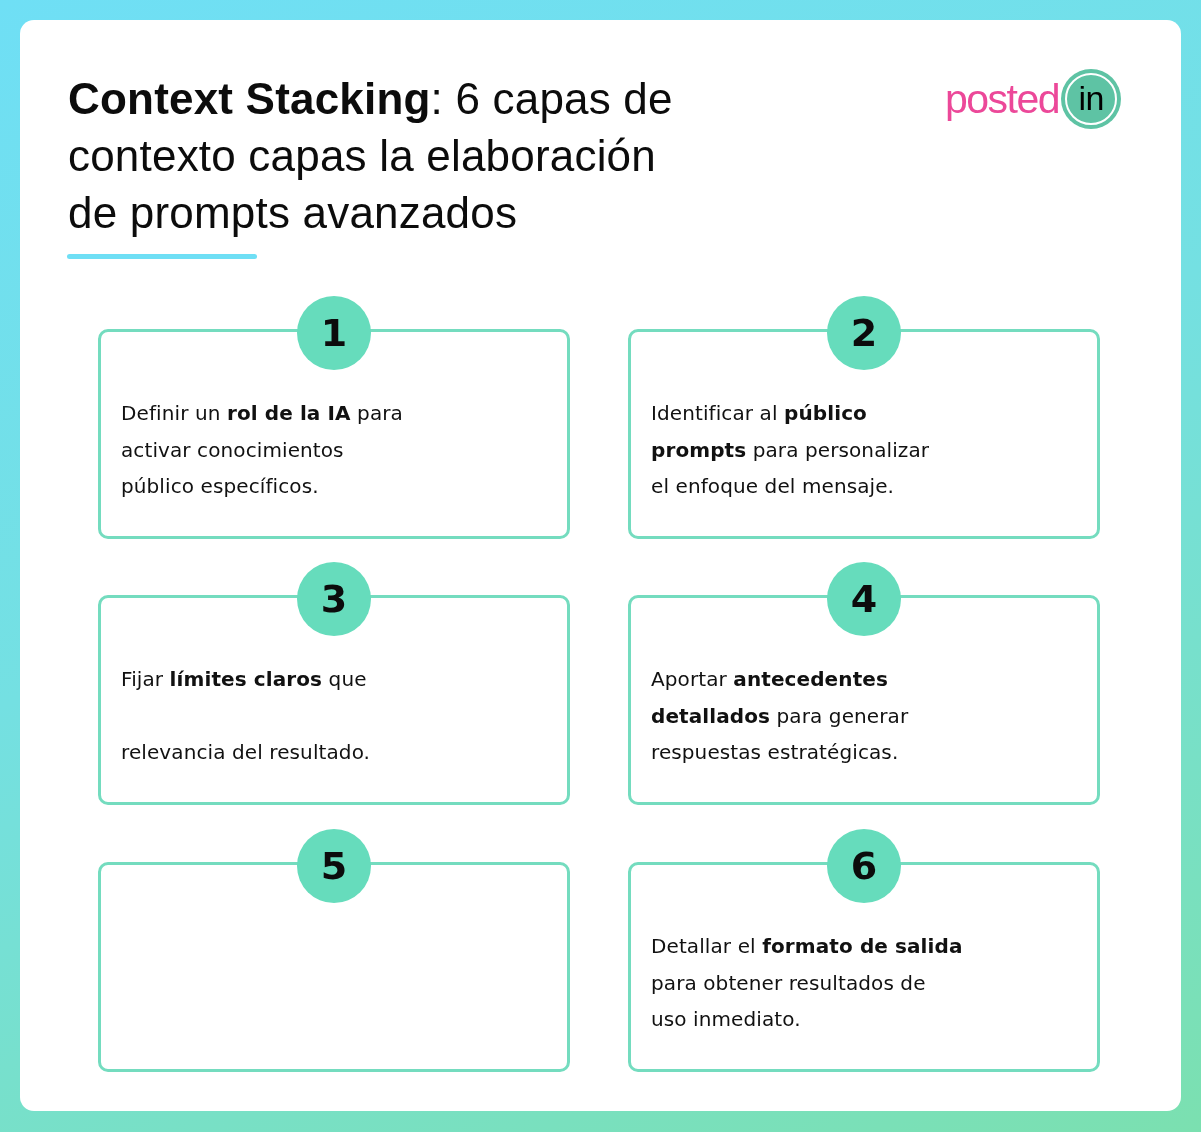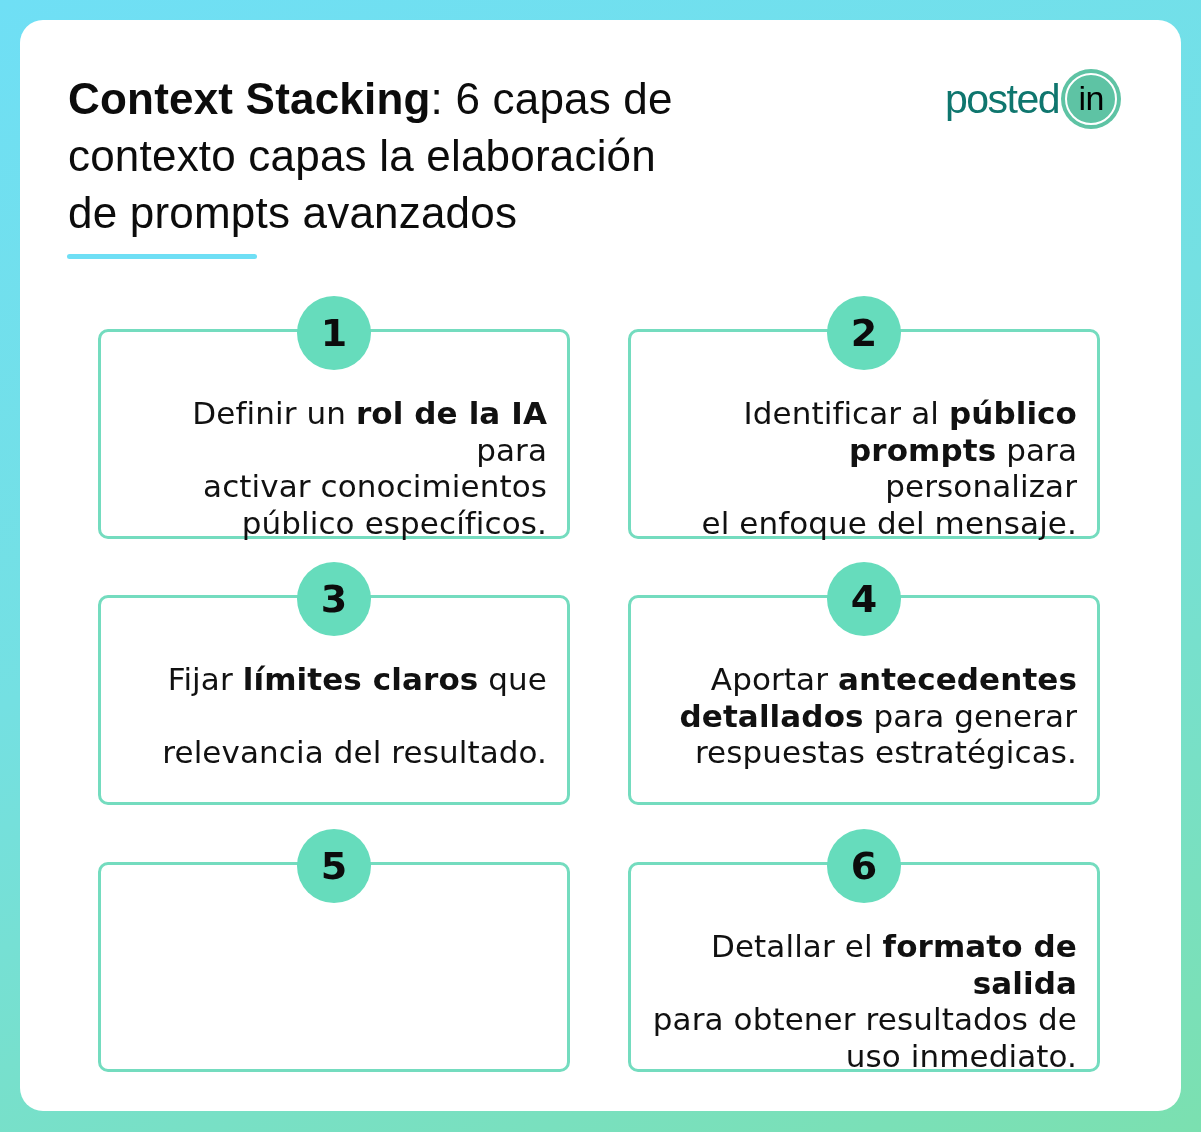--- a/index.html
+++ b/index.html
@@ -7,21 +7,21 @@
     body {
       background: linear-gradient(160deg, #6fdff5 0%, #74e0e2 45%, #7be0b0 100%);
       position: relative;
       font-family: "DejaVu Sans", sans-serif;
     }
     .card {
       position: absolute;
       left: 20px; top: 20px;
       width: 1161px; height: 1091px;
       background: #ffffff;
-      border-radius: 23px;
+      border-radius: 14px;
     }
     .title {
       position: absolute;
       left: 48px; top: 50px;
       width: 700px;
       font-family: "Liberation Sans", sans-serif;
       font-size: 44px;
       line-height: 57px;
       color: #0c0c0c;
       letter-spacing: 0.2px;
@@ -37,21 +37,21 @@
     }
     .logo {
       position: absolute;
       left: 925px; top: 53px;
       height: 52px;
       display: flex; align-items: center;
     }
     .logo-text {
       font-family: "Liberation Sans", sans-serif;
       font-size: 41px;
-      color: #0f766e;
+      color: #ec4899;
       letter-spacing: -1.5px;
       line-height: 1;
     }
     .logo-circle {
       width: 60px; height: 60px;
       border-radius: 50%;
       background: #5ec3a4;
       display: flex; align-items: center; justify-content: center;
       margin-left: 2px;
       position: relative;
@@ -87,23 +87,23 @@
       background: #66dcbc;
       display: flex; align-items: center; justify-content: center;
       font-family: "DejaVu Sans", sans-serif;
       font-weight: 700;
       font-size: 38px;
       color: #0c0c0c;
     }
     .step-text {
       position: absolute;
       left: 20px; right: 20px; top: 63px;
-      text-align: right;
+      text-align: left;
       font-family: "DejaVu Sans", sans-serif;
-      font-size: 31px;
+      font-size: 20px;
       line-height: 36.5px;
       color: #111;
       letter-spacing: 0.1px;
     }
     .step-text b { font-weight: 700; }
   </style>
 </head>
 <body>
 
 <div class="card">

